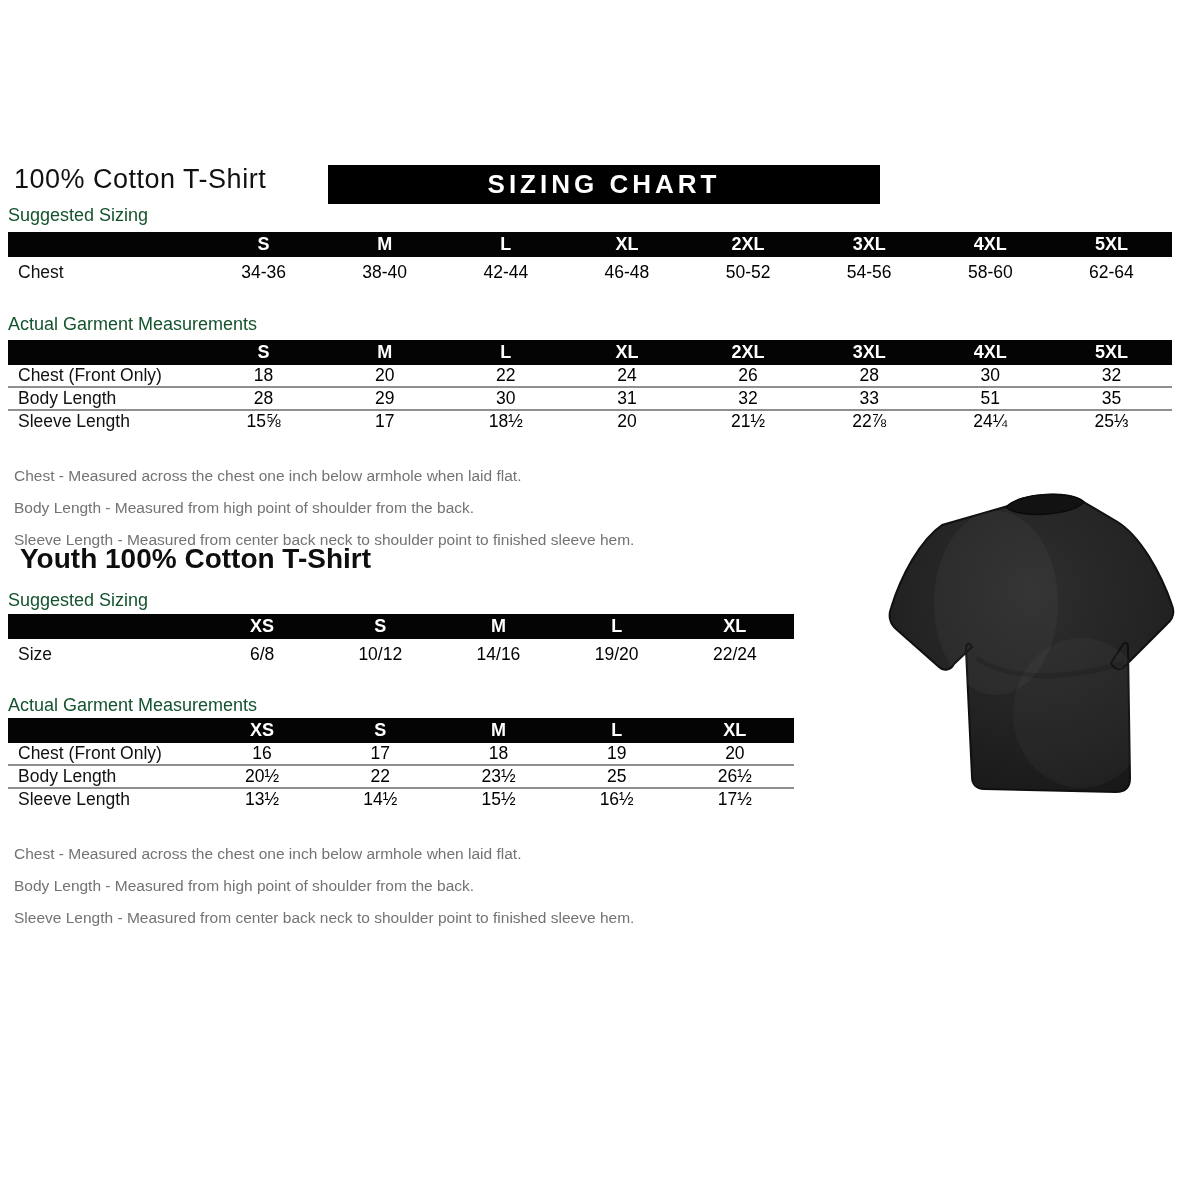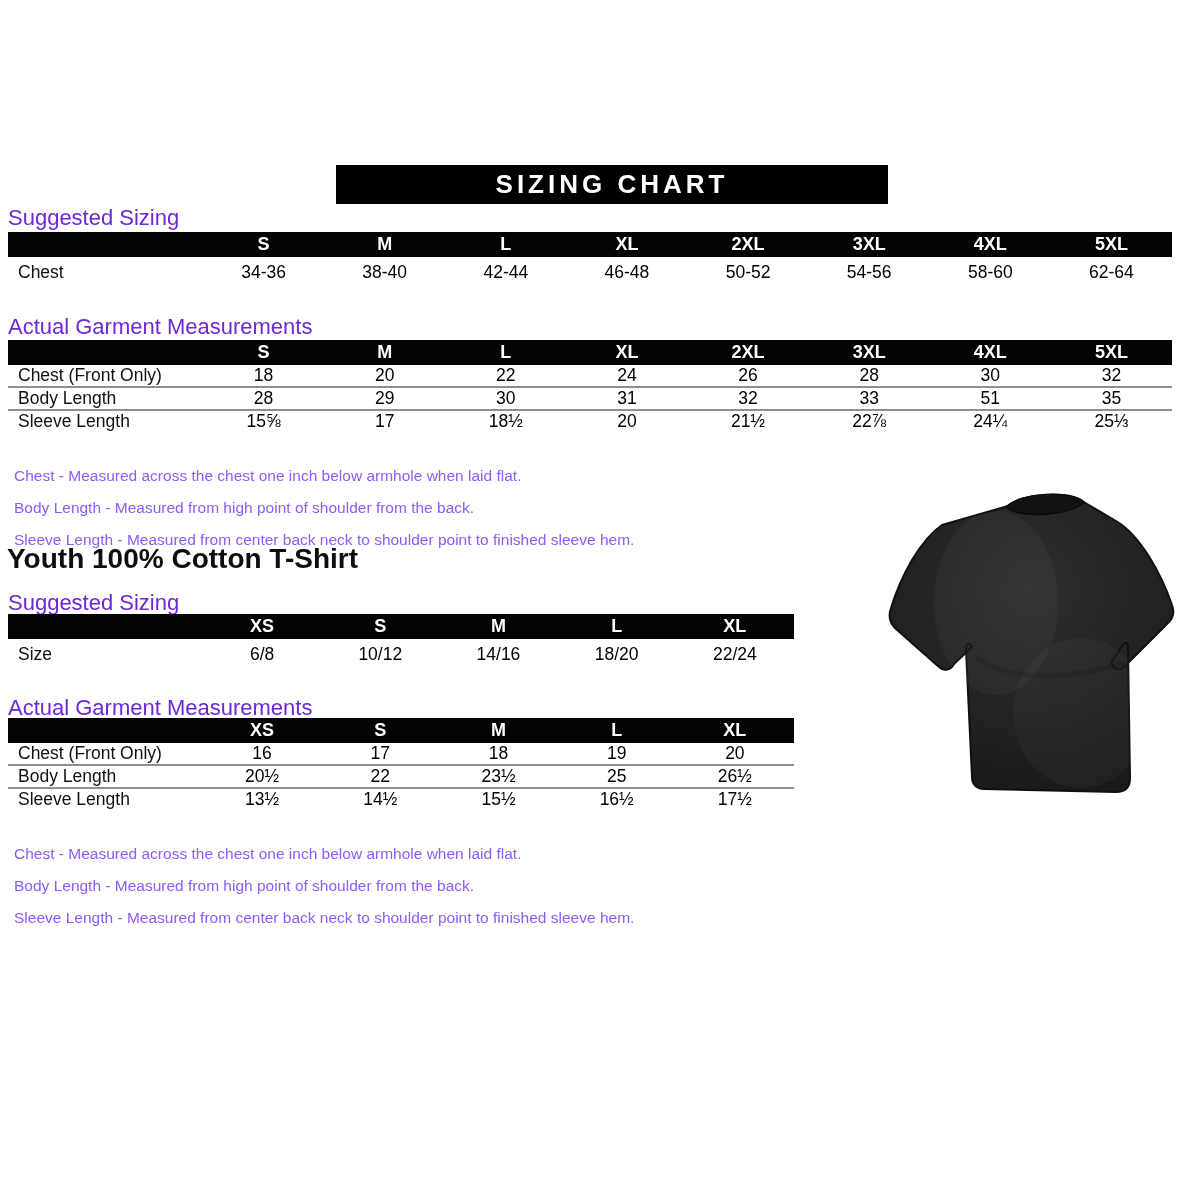--- a/index.html
+++ b/index.html
@@ -4,54 +4,55 @@
 <style>
   html,body { margin:0; padding:0; background:#ffffff; }
   .page {
     position:relative; width:1200px; height:1200px; background:#ffffff; overflow:hidden;
     font-family:"Liberation Sans", sans-serif; color:#1c1c1c;
   }
   .abs { position:absolute; }
 
   .main-title { left:14px; top:164px; font-size:27px; font-weight:500; letter-spacing:0.5px; color:#111; }
   .banner {
-    left:336px; top:165px; width:552px; height:39px; background:#000;
+    left:328px; top:165px; width:552px; height:39px; background:#000;
     display:flex; align-items:center; justify-content:center;
   }
   .banner span { color:#fff; font-weight:bold; font-size:26px; letter-spacing:4px; }
 
-  .sub-heading { font-size:22px; color:#6d28d9; }
-
-  .youth-title { left:7px; top:543px; font-size:28px; font-weight:bold; color:#0e0e0e; }
+  .sub-heading { font-size:18px; color:#14532d; }
+
+  .youth-title { left:20px; top:543px; font-size:28px; font-weight:bold; color:#0e0e0e; }
 
   table { border-collapse:collapse; table-layout:fixed; position:absolute; }
   .adult-table { left:8px; width:1164px; }
   .youth-table { left:8px; width:786px; }
   thead th {
     background:#040404; color:#ffffff; font-weight:bold; font-size:18px;
     height:25px; text-align:center; padding:0; vertical-align:middle;
   }
   thead th.corner { width:195px; }
   tbody th, tbody td { padding:0; vertical-align:middle; }
   tbody th.row-label { text-align:left; padding-left:10px; font-size:17.5px; font-weight:normal; color:#111; }
   tbody th.row-label b { font-weight:normal; }
   tbody td { text-align:center; font-size:17.5px; color:#000000; }
   .one-row tbody tr { height:31px; }
   .multi-row tbody tr { height:21px; }
   .multi-row tbody tr + tr th, .multi-row tbody tr + tr td { border-top:2px solid #8f8f8f; }
 
-  .notes p { margin:0; font-size:15.5px; line-height:32px; color:#8b5cf6; white-space:nowrap; }
+  .notes p { margin:0; font-size:15.5px; line-height:32px; color:#737373; white-space:nowrap; }
 
   .tshirt { left:876px; top:478px; }
 </style>
 </head>
 <body>
 
 <div class="page">
 
+  <div class="abs main-title">100% Cotton T-Shirt</div>
 
   <div class="abs banner">
     <span>SIZING CHART</span>
   </div>
 
   <div class="abs sub-heading" style="left:8px; top:205px;">Suggested Sizing</div>
 
   <table class="adult-table one-row" style="top:232px;">
       <thead>
         <tr>
@@ -154,21 +155,21 @@
           <th>L</th>
           <th>XL</th>
         </tr>
       </thead>
       <tbody>
         <tr>
           <th class="row-label"><b>Size</b></th>
           <td>6/8</td>
           <td>10/12</td>
           <td>14/16</td>
-          <td>18/20</td>
+          <td>19/20</td>
           <td>22/24</td>
         </tr>
       </tbody>
     </table>
 
   <div class="abs sub-heading" style="left:8px; top:695px;">Actual Garment Measurements</div>
 
   <table class="youth-table multi-row" style="top:718px;">
       <thead>
         <tr>

